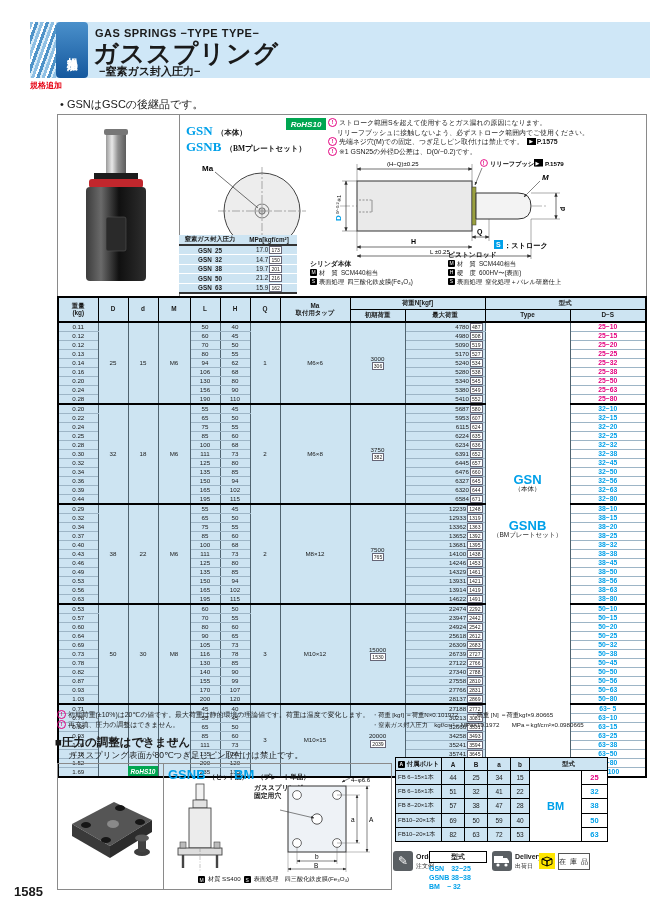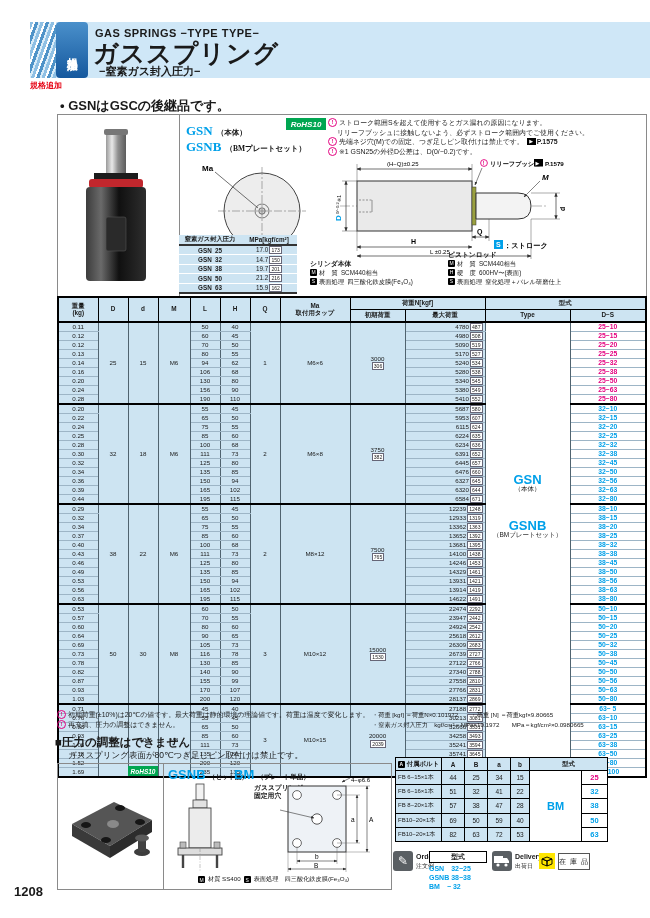--- a/index.html
+++ b/index.html
@@ -10,21 +10,21 @@
   .band{left:30px;top:22px;width:620px;height:56px;background:#cfe7f7;}
   .tab{left:30px;top:22px;width:58px;height:56px;display:flex;}
   .tab-stripes{width:26px;height:56px;background:repeating-linear-gradient(110deg,#8fc0e4 0 3px,#fff 3px 5px,#4f93c8 5px 8px,#d9ecf8 8px 10px);}
   .tab-box{width:32px;height:56px;background:linear-gradient(#4a90cb,#15589e);border-radius:4px;color:#fff;
            writing-mode:vertical-rl;text-orientation:upright;font-weight:bold;font-size:11px;letter-spacing:1px;
            display:flex;align-items:center;justify-content:center;}
   .t-en{left:95px;top:27px;font-size:11px;font-weight:bold;letter-spacing:.5px;}
   .t-jp{left:93px;top:37px;font-size:25px;font-weight:bold;letter-spacing:1px;}
   .t-sub{left:99px;top:64px;font-size:11px;font-weight:bold;}
   .rednote{left:30px;top:80px;font-size:8px;font-weight:bold;color:#e60012;}
-  .intro{left:60px;top:97px;font-size:13px;font-weight:bold;}
+  .intro{left:60px;top:97px;font-size:11px;font-weight:normal;}
   
   .pbox{left:57px;top:114px;width:588px;height:181px;border:1px solid #8a8a8a;}
   .pdiv{left:121px;top:0;width:1px;height:181px;background:#8a8a8a;}
   .rohs{background:#00a651;color:#fff;font-weight:bold;font-style:italic;display:flex;align-items:center;justify-content:center;}
   .rohs1{left:228px;top:3px;width:40px;height:12px;font-size:8px;}
   .gsnrow{left:128px;top:6px;font-family:Liberation Serif, serif;}
   .brand{color:#00a0e9;font-weight:bold;font-size:13px;}
   .brand-sub{font-size:7.5px;color:#111;font-weight:bold;}
   .alerts{left:270px;top:3px;width:316px;}
   .aline{font-size:6.9px;line-height:9.6px;white-space:nowrap;display:flex;align-items:center;}
@@ -941,13 +941,13 @@
 <div class="abs dlab2">出荷日</div>
 <div class="abs sicon">
   <svg width="12" height="11" viewBox="0 0 12 11">
     <polygon points="1,3 6,1 11,3 6,5" fill="none" stroke="#000" stroke-width=".9"></polygon>
     <polygon points="1,3 6,5 6,10 1,8" fill="none" stroke="#000" stroke-width=".9"></polygon>
     <polygon points="11,3 6,5 6,10 11,8" fill="none" stroke="#000" stroke-width=".9"></polygon>
   </svg>
 </div>
 <div class="abs sbox">在 庫 品</div>
 
-<div class="abs pagenum">1208</div>
+<div class="abs pagenum">1585</div>
 
 </body></html>

